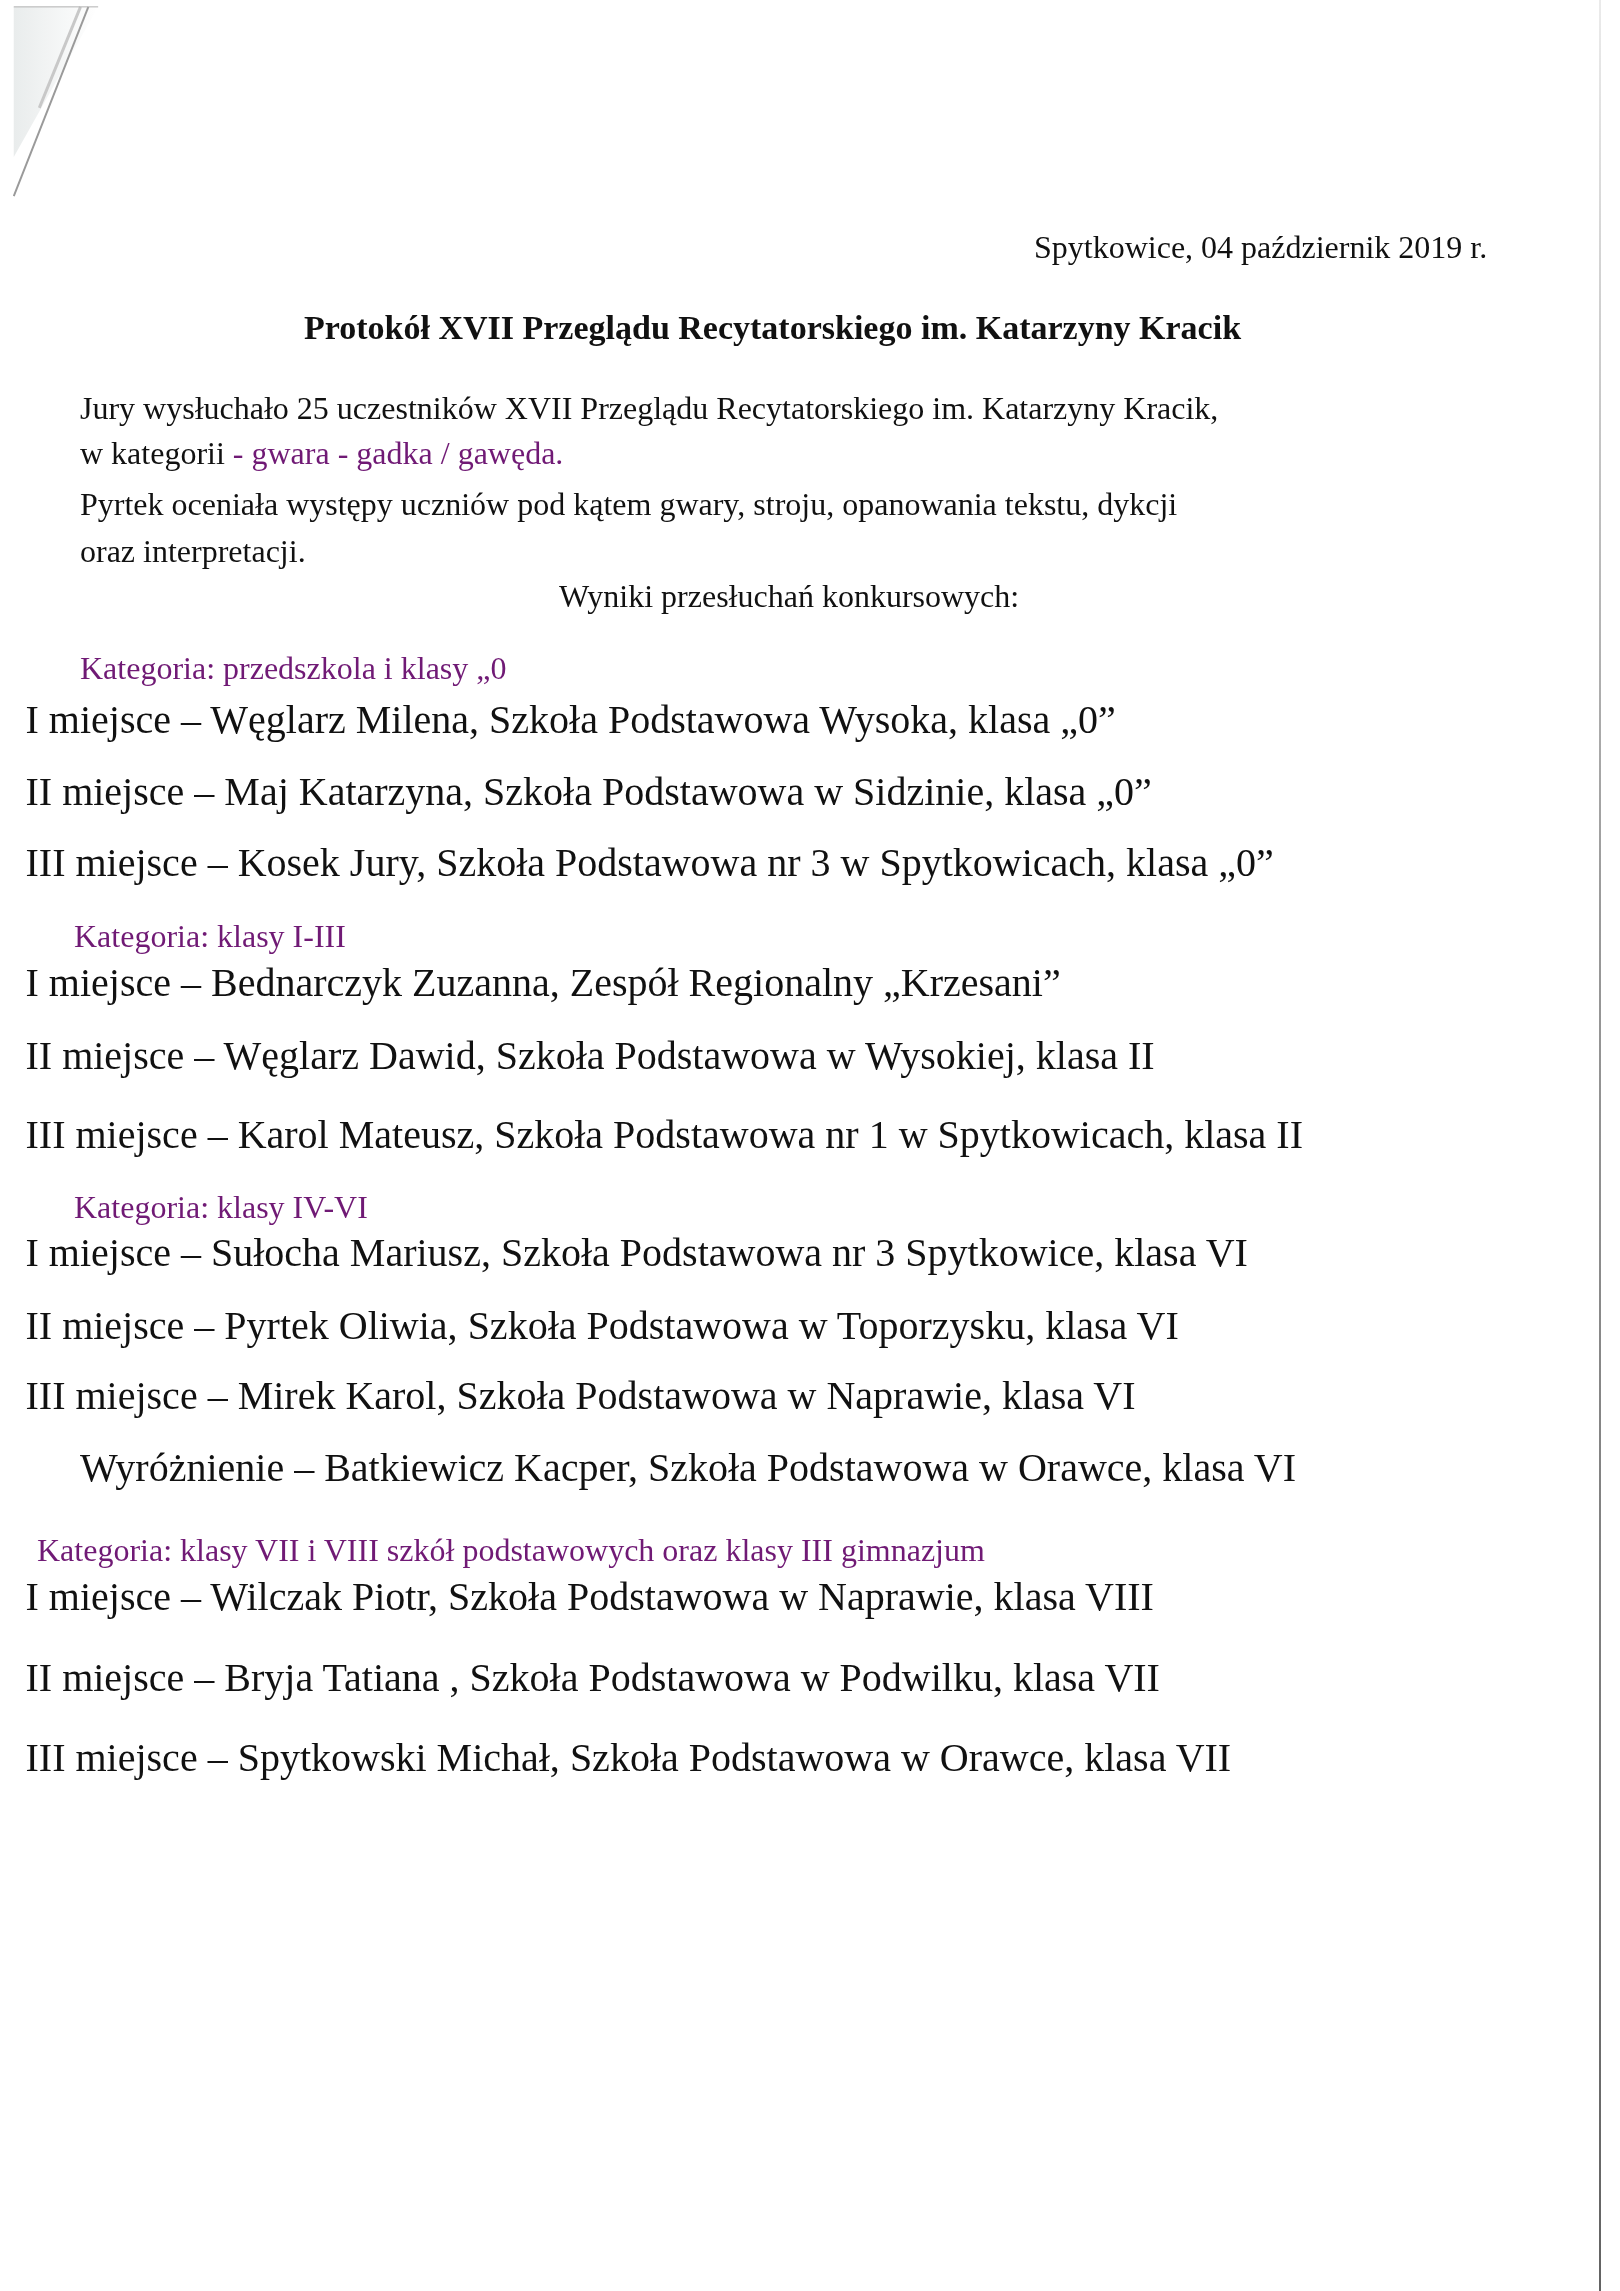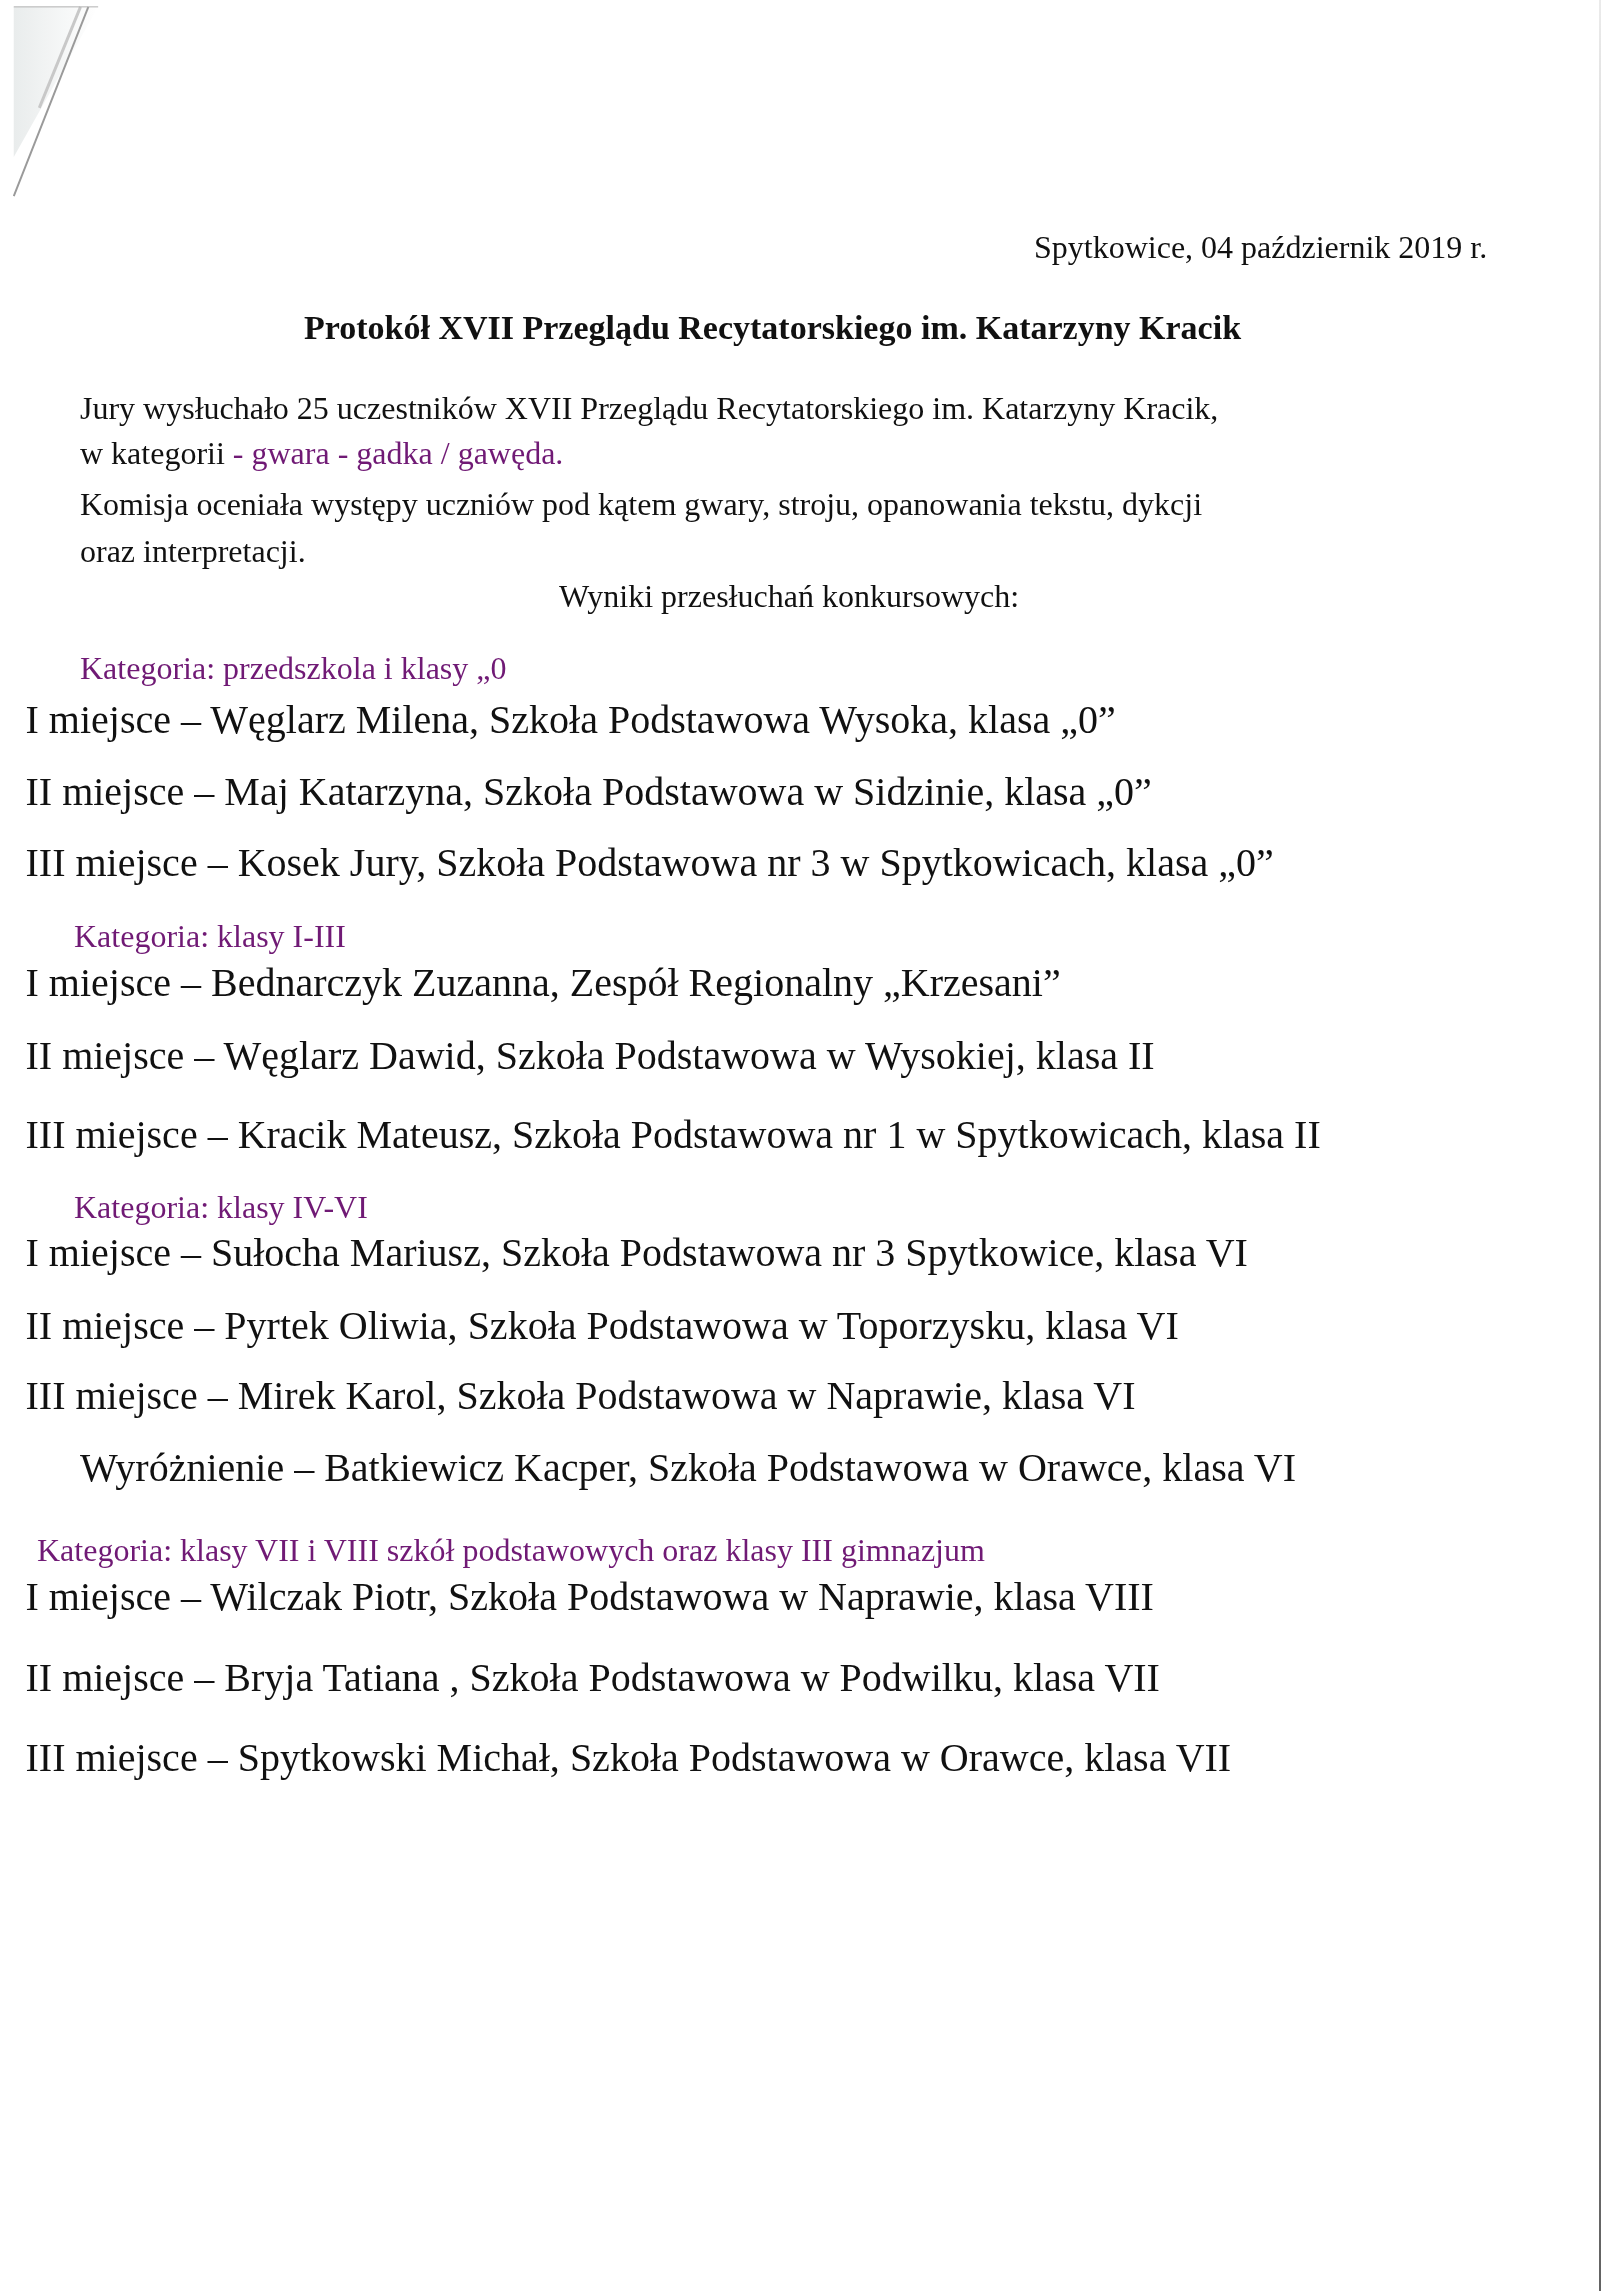--- a/index.html
+++ b/index.html
@@ -53,21 +53,21 @@
 <div class="abs body-text date">Spytkowice,  04 październik 2019 r.</div>
 
 <div class="abs title">Protokół XVII  Przeglądu Recytatorskiego  im. Katarzyny Kracik</div>
 
 <div class="abs body-text intro1">
   <span>Jury  wysłuchało </span><span class="bold">25</span><span> uczestników XVII Przeglądu Recytatorskiego im. Katarzyny Kracik,</span>
 </div>
 <div class="abs body-text intro2">
   <span>w kategorii  </span><span class="bold red">- gwara  - gadka / gawęda.</span>
 </div>
-<div class="abs body-text intro3">Komisja oceniała występy uczniów pod kątem gwary, stroju, opanowania tekstu, dykcji</div>
+<div class="abs body-text intro3">Pyrtek oceniała występy uczniów pod kątem gwary, stroju, opanowania tekstu, dykcji</div>
 <div class="abs body-text intro4">oraz interpretacji.</div>
 
 <div class="abs body-text results-heading">Wyniki przesłuchań konkursowych:</div>
 
 <div class="abs cat red" style="left:80px; top:650px;">
   <span>Kategoria:   </span><span class="bold">przedszkola i klasy „0</span>
 </div>
 <div class="abs entry" style="left:25.5px; top:696px;">
   <span>I  miejsce – </span><span class="bold">Węglarz Milena,</span><span> Szkoła Podstawowa Wysoka, klasa „0”</span>
 </div>
@@ -81,21 +81,21 @@
 <div class="abs cat red" style="left:74px; top:918px;">
   <span>Kategoria:  </span><span class="bold">klasy I-III</span>
 </div>
 <div class="abs entry" style="left:25.5px; top:959px;">
   <span>I  miejsce – </span><span class="bold">Bednarczyk Zuzanna,</span><span> Zespół Regionalny „Krzesani”</span>
 </div>
 <div class="abs entry" style="left:25.5px; top:1032px;">
   <span>II  miejsce – </span><span class="bold">Węglarz Dawid,</span><span> Szkoła Podstawowa w Wysokiej, klasa II</span>
 </div>
 <div class="abs entry" style="left:25.5px; top:1111px;">
-  <span>III  miejsce – </span><span class="bold">Kracik Mateusz,</span><span> Szkoła Podstawowa nr 1 w Spytkowicach, klasa II</span>
+  <span>III  miejsce – </span><span class="bold">Karol Mateusz,</span><span> Szkoła Podstawowa nr 1 w Spytkowicach, klasa II</span>
 </div>
 
 <div class="abs cat red" style="left:74px; top:1189px;">
   <span>Kategoria: </span><span class="bold">klasy IV-VI</span>
 </div>
 <div class="abs entry" style="left:25.5px; top:1229px;">
   <span>I  miejsce – </span><span class="bold">Sułocha Mariusz,</span><span> Szkoła Podstawowa nr 3 Spytkowice, klasa VI</span>
 </div>
 <div class="abs entry" style="left:25.5px; top:1302px;">
   <span>II  miejsce – </span><span class="bold">Pyrtek Oliwia,</span><span> Szkoła Podstawowa w Toporzysku, klasa VI</span>

